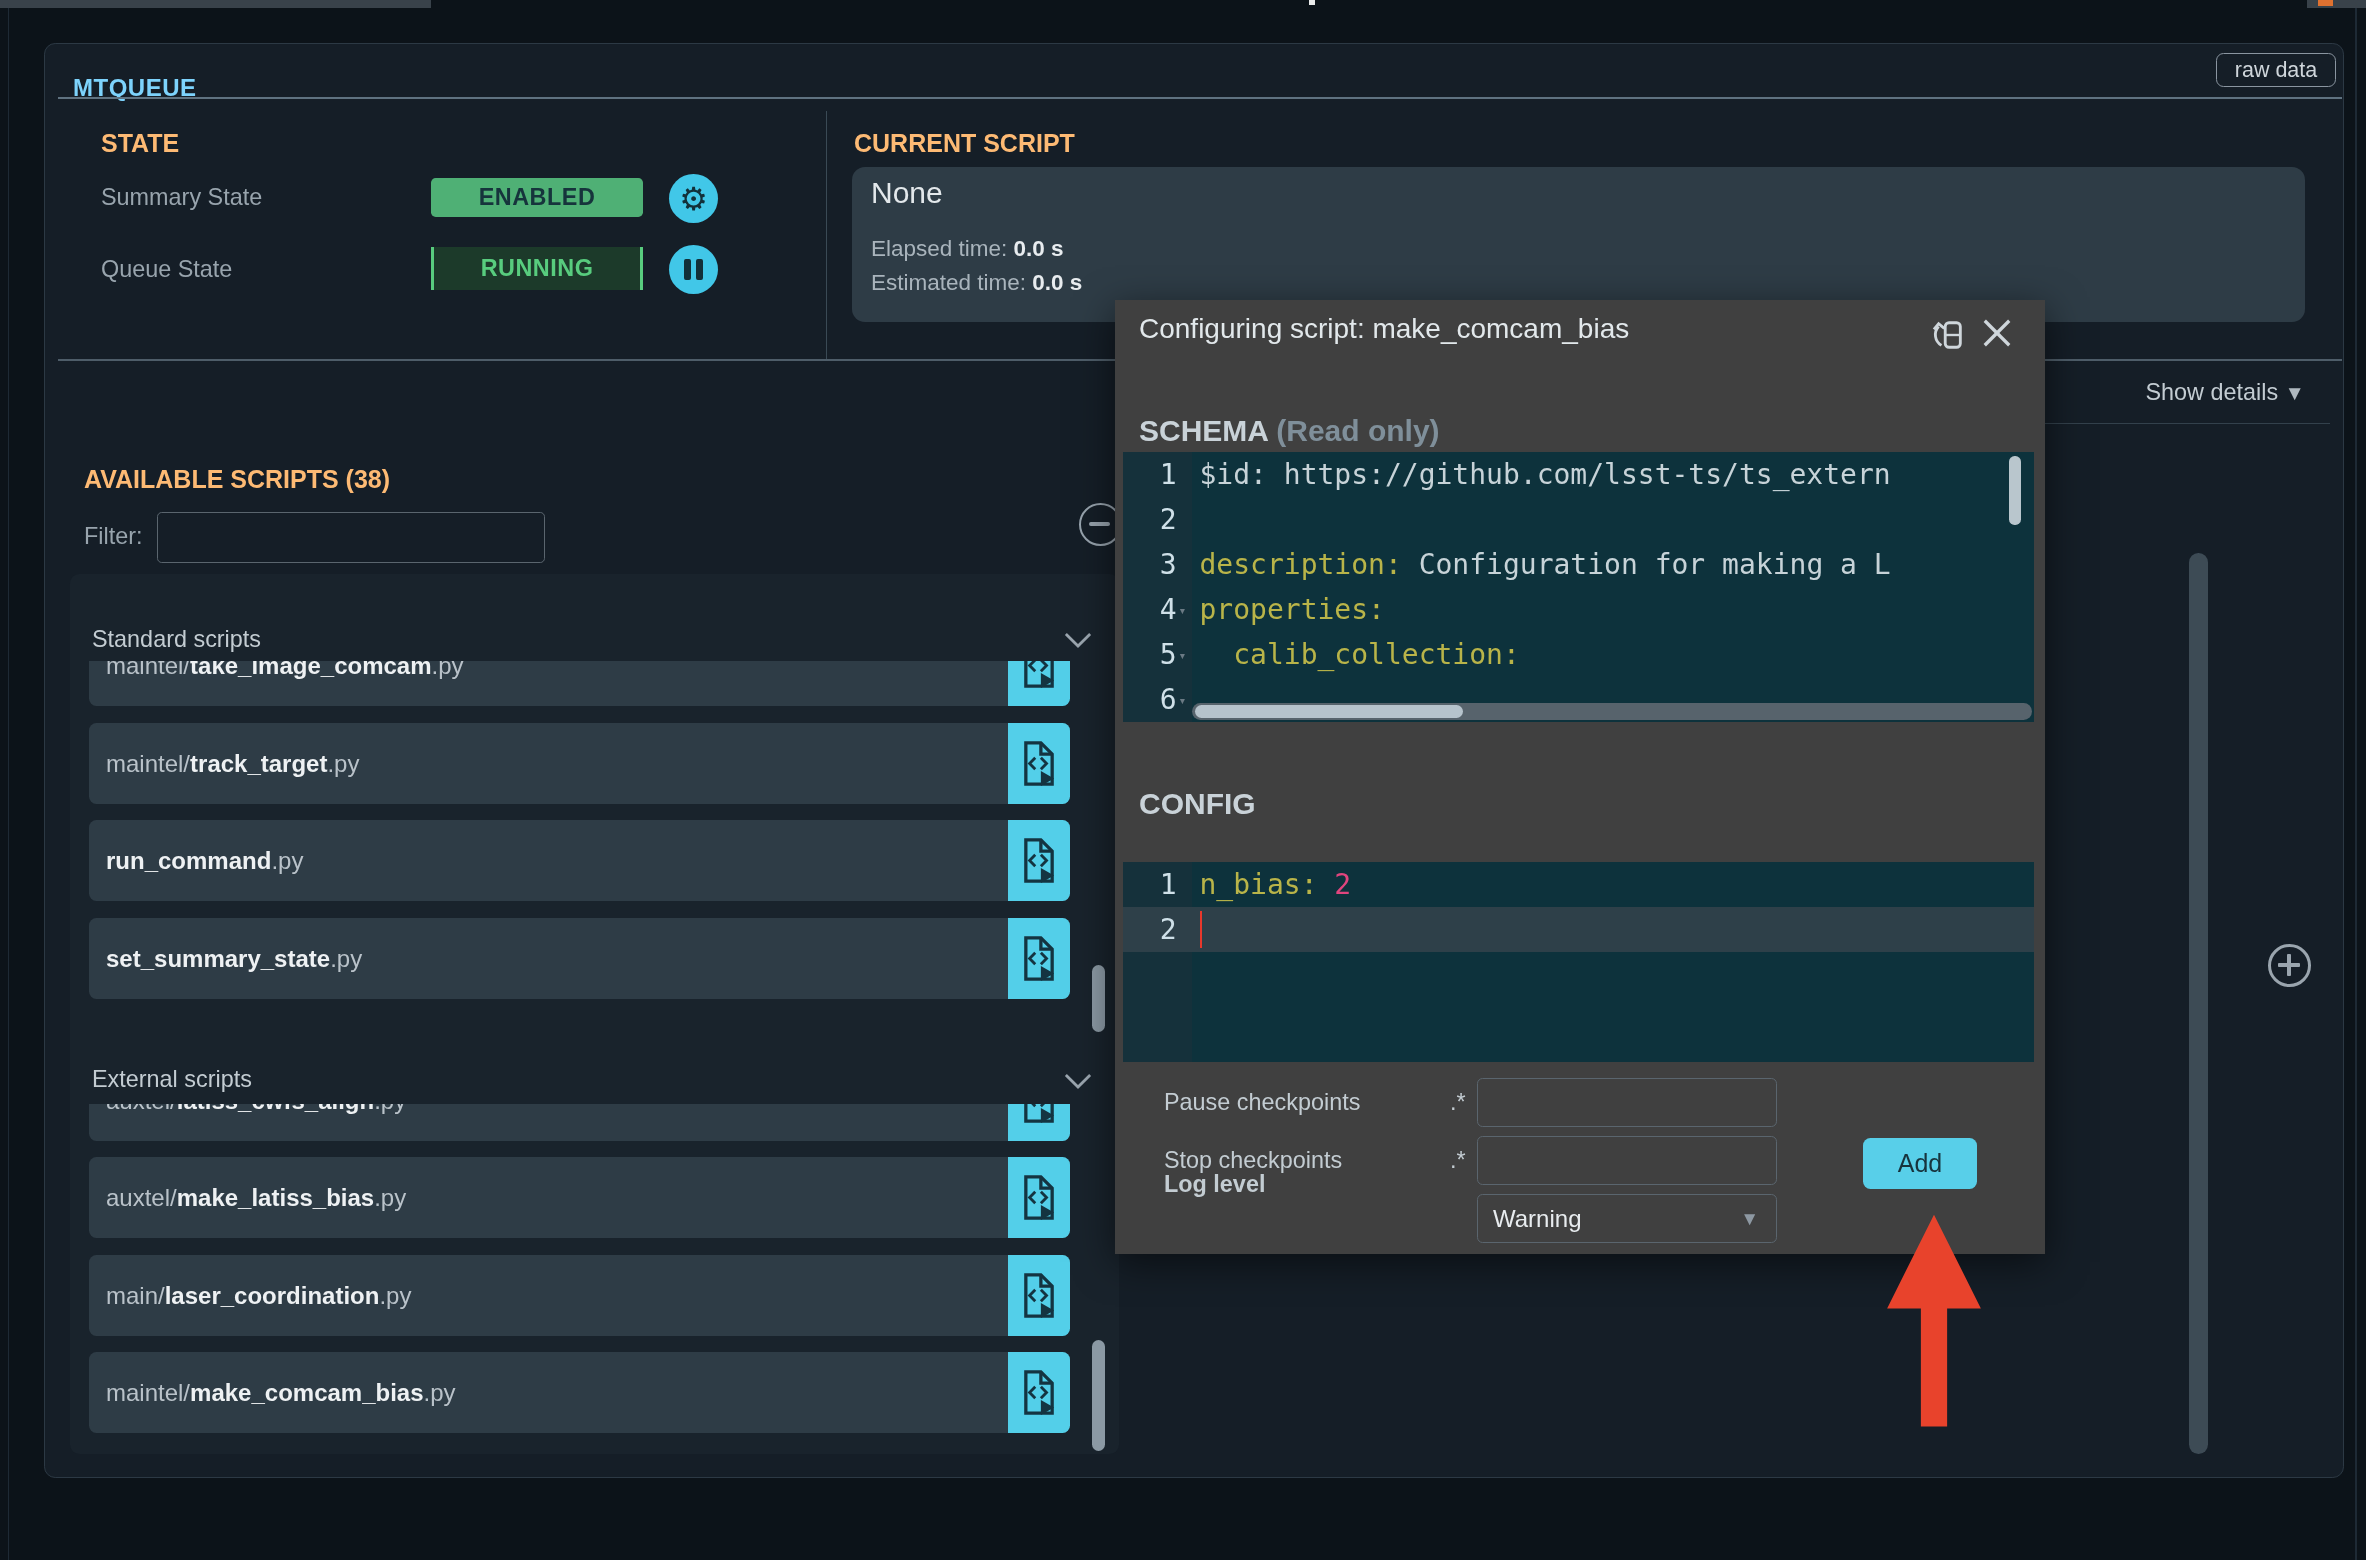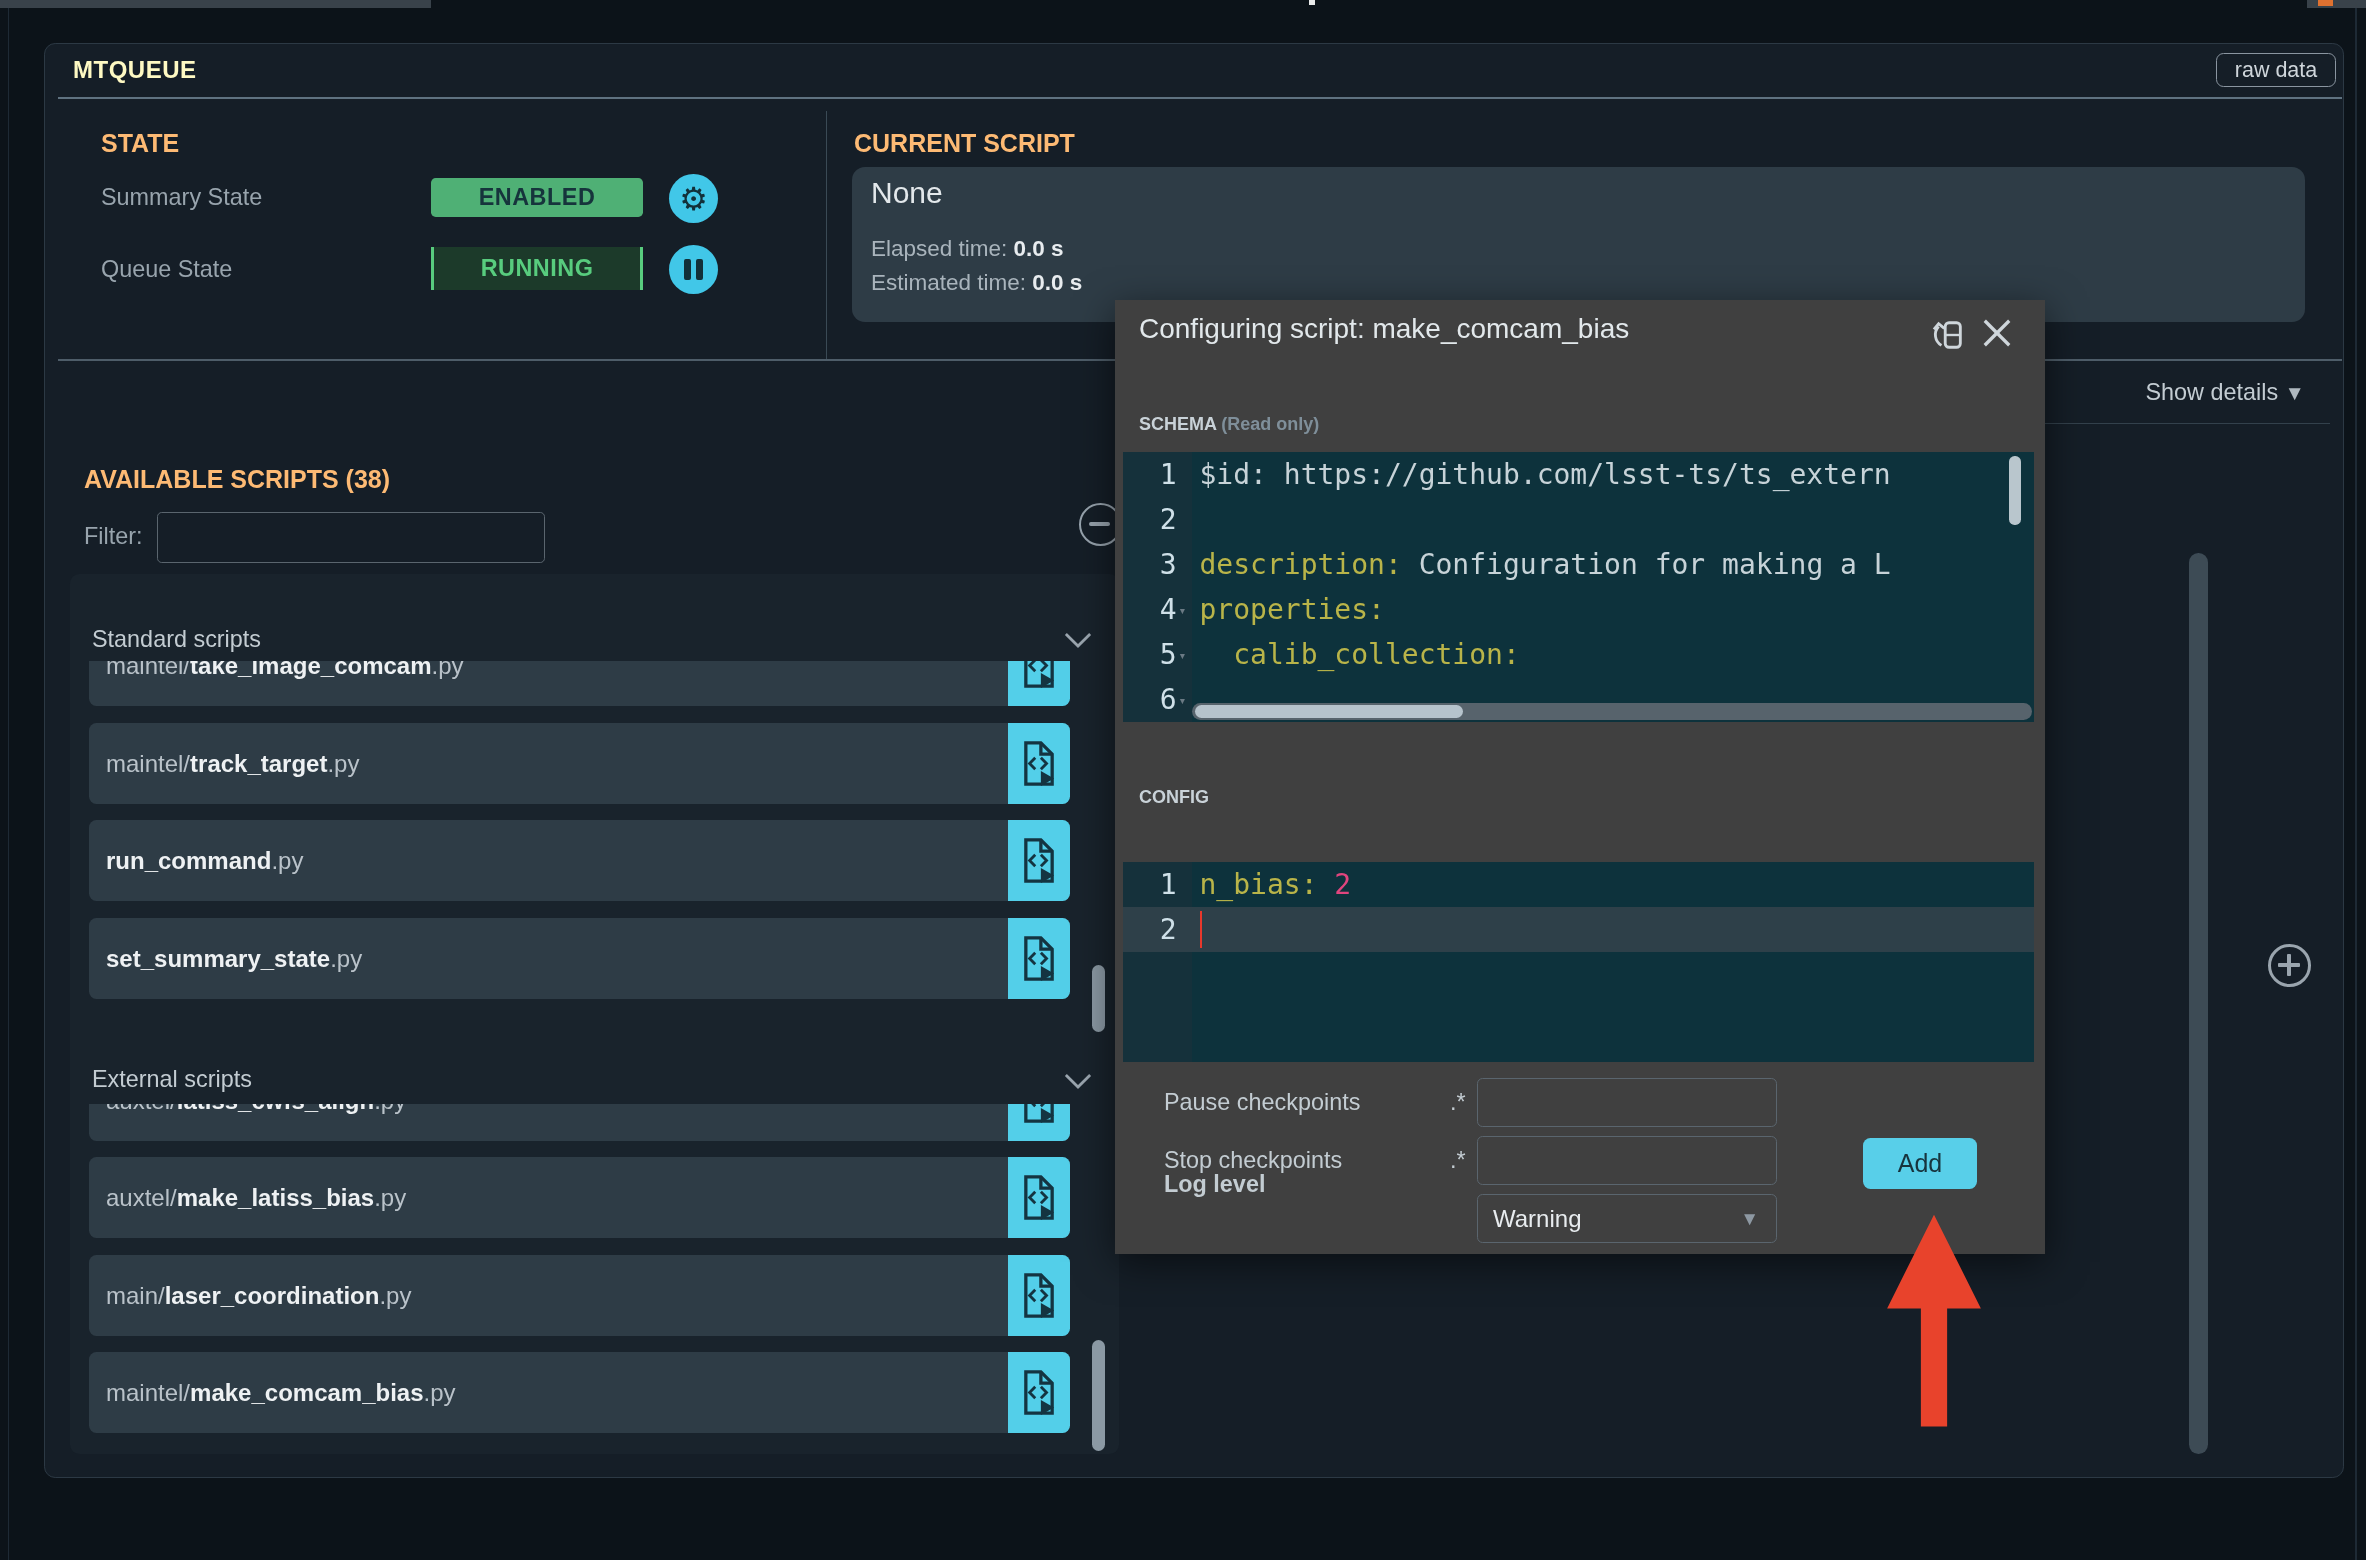--- a/index.html
+++ b/index.html
@@ -7,21 +7,21 @@
          font-family:"Liberation Sans",sans-serif;color:#c3ccd2;}
   .abs{position:absolute;}
   
   .chrome-frag{background:#39424a;height:7.5px;top:0;}
   .chrome-orange{background:#df7130;height:5.6px;top:0;}
   .chrome-dot{background:#e9eaea;height:4.7px;top:0;}
   .page-edge{width:1.9px;top:7.5px;height:1553px;background:#1e2a35;}
   
   .outer-card{left:44px;top:43px;width:2300px;height:1435px;background:#151e27;
               border:1.9px solid #2c3944;border-radius:11.2px;box-sizing:border-box;}
-  .mtqueue-title{left:73px;top:56px;font-size:24px;font-weight:bold;color:#fef9c3;letter-spacing:0.5px;}
+  .mtqueue-title{left:73px;top:74px;font-size:24px;font-weight:bold;color:#7dd3fc;letter-spacing:0.5px;}
   .rawdata-btn{left:2216px;top:53px;width:120px;height:34px;border:1.9px solid #8a95a0;border-radius:7.5px;
                box-sizing:border-box;color:#cfd6db;font-size:21.5px;display:flex;align-items:center;justify-content:center;cursor:pointer;}
   .hdr-underline{left:58px;top:97px;width:2284px;height:1.9px;background:#5f7280;}
   .divider-h{background:#4e5d69;height:1.9px;}
   .divider-v{background:#3a4a55;width:0.9px;}
   .sec-heading{font-size:25px;font-weight:bold;color:#fdba74;}
   .lbl{font-size:23.4px;color:#98a4ad;}
   
   .badge-enabled{left:431px;top:178px;width:212px;height:39px;background:#4fb075;border-radius:4.7px;
       color:#16343c;font-weight:bold;font-size:23.4px;display:flex;align-items:center;justify-content:center;letter-spacing:0.5px;}
@@ -59,21 +59,21 @@
   .queue-scrollbar{left:2189px;top:553px;width:19px;height:901px;background:#3d4b55;border-radius:9.4px;}
   .plus-circle{left:2268px;top:944px;width:43px;height:43px;border:3.7px solid #9aa5ae;border-radius:50%;box-sizing:border-box;cursor:pointer;}
   .plus-circle i{position:absolute;background:#9aa5ae;border-radius:0.9px;}
   .plus-circle .ph{left:6.6px;top:16px;width:22.5px;height:3.7px;}
   .plus-circle .pv{left:16px;top:6.6px;width:3.7px;height:22.5px;}
   
   .modal{left:1115px;top:300px;width:930px;height:954px;background:#404040;z-index:50;
          box-shadow:0 9.4px 37px rgba(0,0,0,.55);}
   .modal-title{position:absolute;left:24px;top:13px;font-size:28px;color:#e2e8eb;}
   .modal-icon{position:absolute;top:17px;cursor:pointer;}
-  .code-label{position:absolute;font-size:18px;font-weight:bold;color:#c9d2d8;}
+  .code-label{position:absolute;font-size:30px;font-weight:bold;color:#c9d2d8;}
   .code-label .ro{color:#7f8f9a;}
   .editor{position:absolute;left:7.5px;width:911px;background:#0d323c;font-family:"DejaVu Sans Mono",monospace;}
   .editor .gutter-bg{position:absolute;left:0;top:0;width:69px;height:100%;background:#15313b;}
   .code-row{position:absolute;left:0;width:100%;height:45px;}
   .code-row .num{position:absolute;left:0;top:0;width:54px;height:45px;text-align:right;
                  font-size:28px;line-height:45px;color:#cfe0e8;}
   .code-row .fold{position:absolute;left:56px;top:16px;font-size:13px;color:#6b7a84;}
   .code-row .code{position:absolute;left:77px;top:0;height:45px;line-height:45px;font-size:28px;white-space:pre;}
   .c-plain{color:#c7d3d8;} .c-key{color:#b9b449;} .c-num{color:#e0457e;}
   .row-active{background:#2e4049;}

